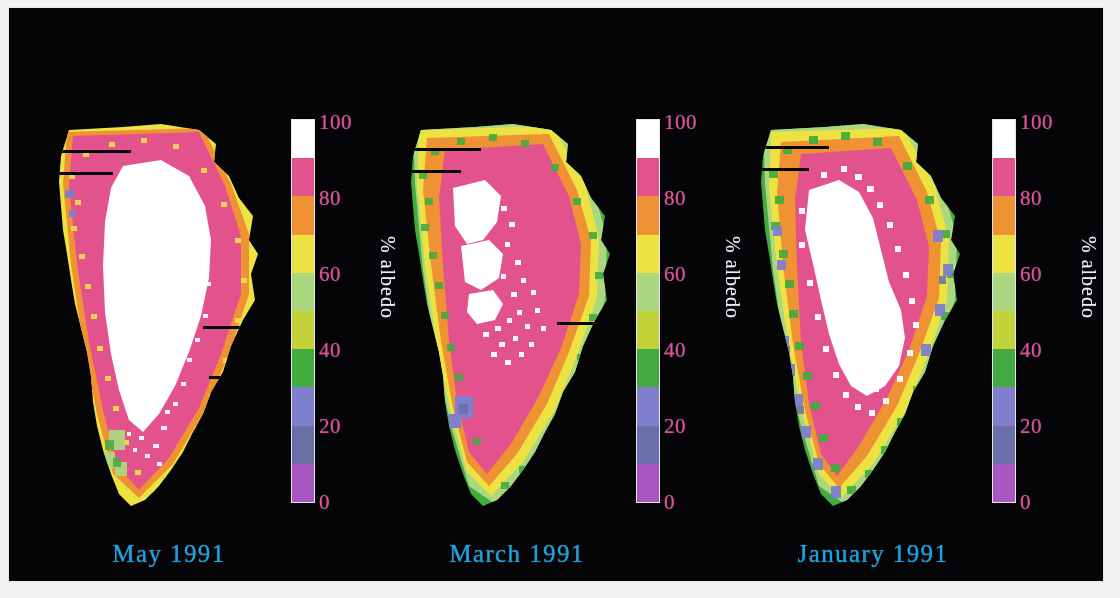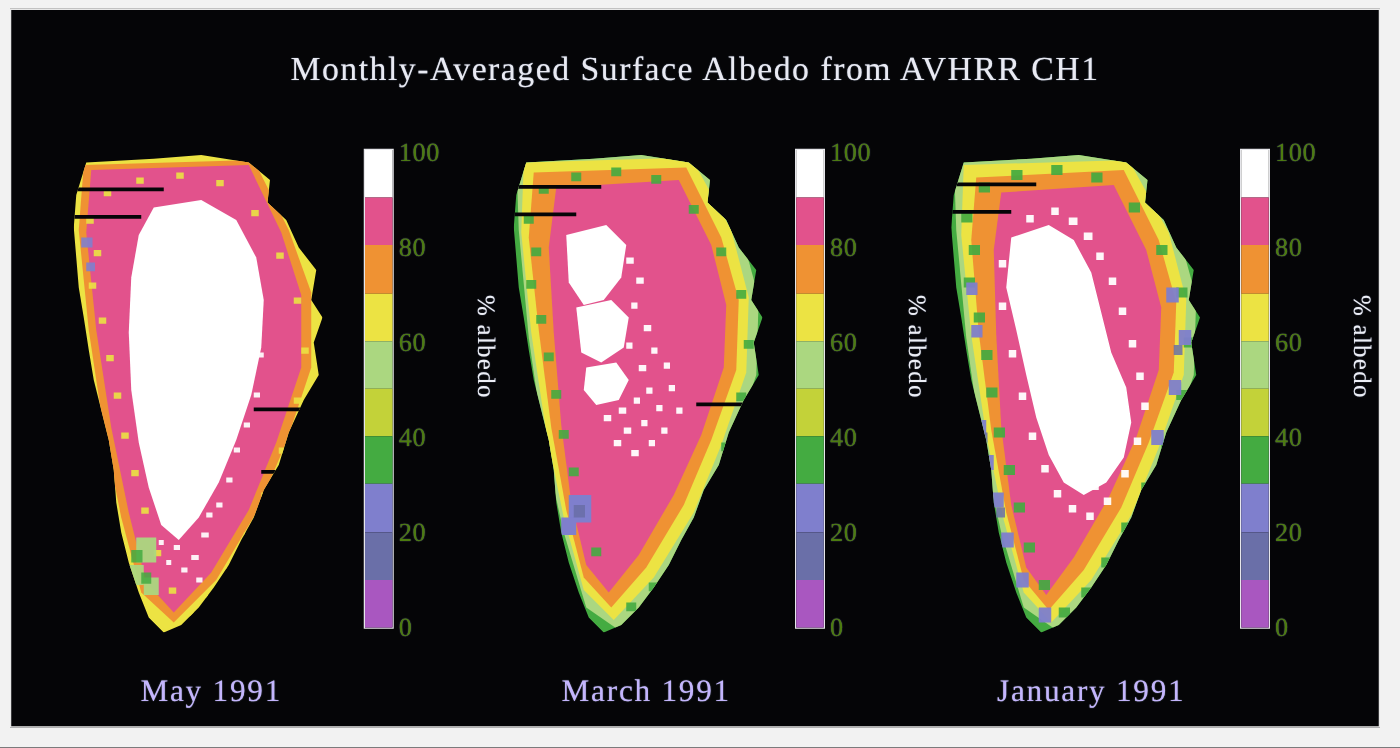--- a/index.html
+++ b/index.html
@@ -29,46 +29,45 @@
         border:1.5px solid #e6e6ea;box-sizing:content-box;}
   .panel.p0 .cbar{left:244px;}
   .panel.p1 .cbar{left:237px;}
   .panel.p2 .cbar{left:243px;}
   .cband{width:100%;height:10%;}
 
   .ticks{position:absolute;top:0;height:405px;width:56px;}
   .panel.p0 .ticks{left:272px;}
   .panel.p1 .ticks{left:265px;}
   .panel.p2 .ticks{left:271px;}
-  .tick{position:absolute;left:0;color:#4d7c0f;font-size:21px;
+  .tick{position:absolute;left:0;color:#ec4899;font-size:21px;
         line-height:1;letter-spacing:0.5px;text-shadow:0 0 1px #68708a;}
 
   .cblabel{position:absolute;color:#eceef5;font-size:20px;
            letter-spacing:1px;white-space:nowrap;
            transform:rotate(90deg);transform-origin:left top;
            text-shadow:0 0 1px #68708a;}
   .panel.p0 .cblabel{left:352px;top:128px;}
   .panel.p1 .cblabel{left:345px;top:128px;}
   .panel.p2 .cblabel{left:351px;top:128px;}
 
   .monthlabel{
     position:absolute;top:432px;width:260px;text-align:center;
-    color:#c4b5fd;font-size:25px;letter-spacing:1.4px;white-space:nowrap;
+    color:#0ea5e9;font-size:25px;letter-spacing:1.4px;white-space:nowrap;
     text-shadow:0 0 1px #7e8aa0;
   }
   .panel.p0 .monthlabel{left:-8px;}
   .panel.p1 .monthlabel{left:-12px;}
   .panel.p2 .monthlabel{left:-6px;}
 </style>
 </head>
 <body>
 
 <div id="figure">
 
-  <div id="title">Monthly-Averaged Surface Albedo from AVHRR CH1</div>
 
   <div class="panel p0">
     <div class="map-wrap">
       <svg class="map-svg" viewBox="0 0 215 405" preserveAspectRatio="none">
         <defs>
           <clipPath id="gl0">
             <path d="M16,16 L70,13 L108,10 L146,16 L163,30 L161,48 L176,62 L186,84 L200,102 L196,126
                      L205,140 L198,160 L202,186 L190,206 L178,232 L170,258 L158,278 L150,300
                      L140,318 L130,338 L118,356 L106,372 L92,386 L78,392 L66,380 L58,360
                      L50,336 L44,312 L40,288 L38,262 L34,238 L28,214 L22,190 L18,166

